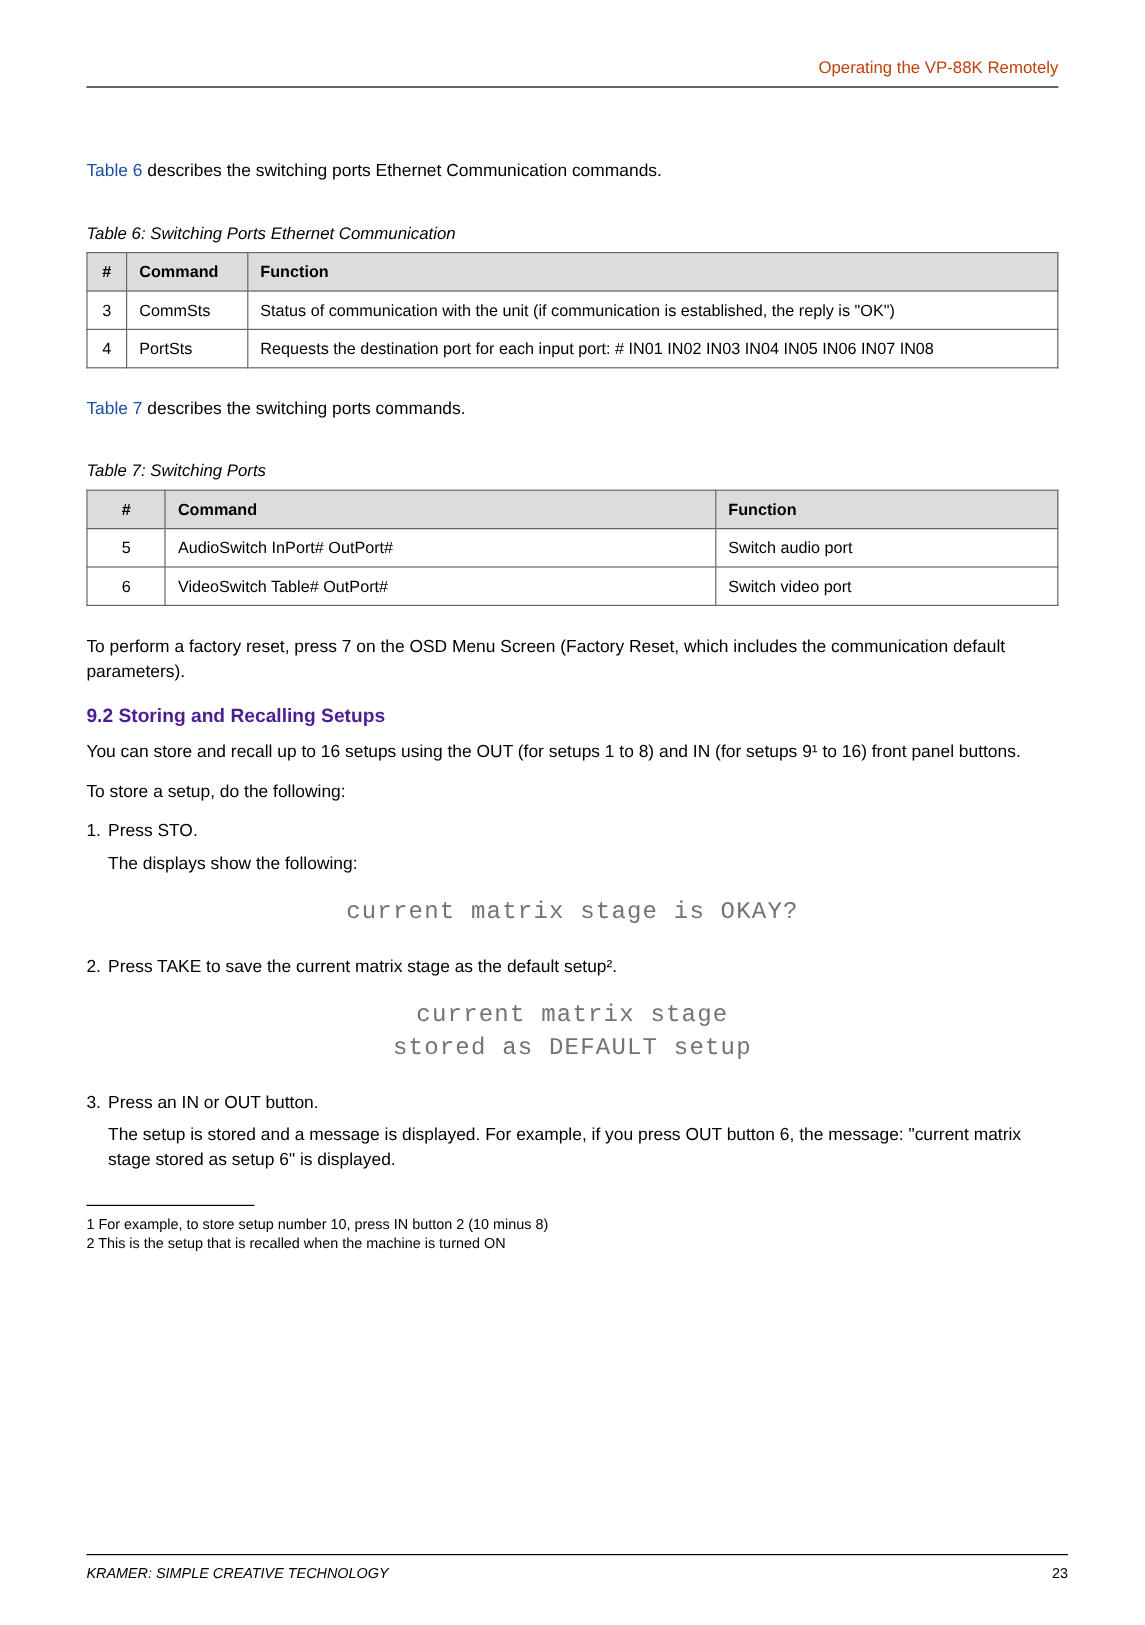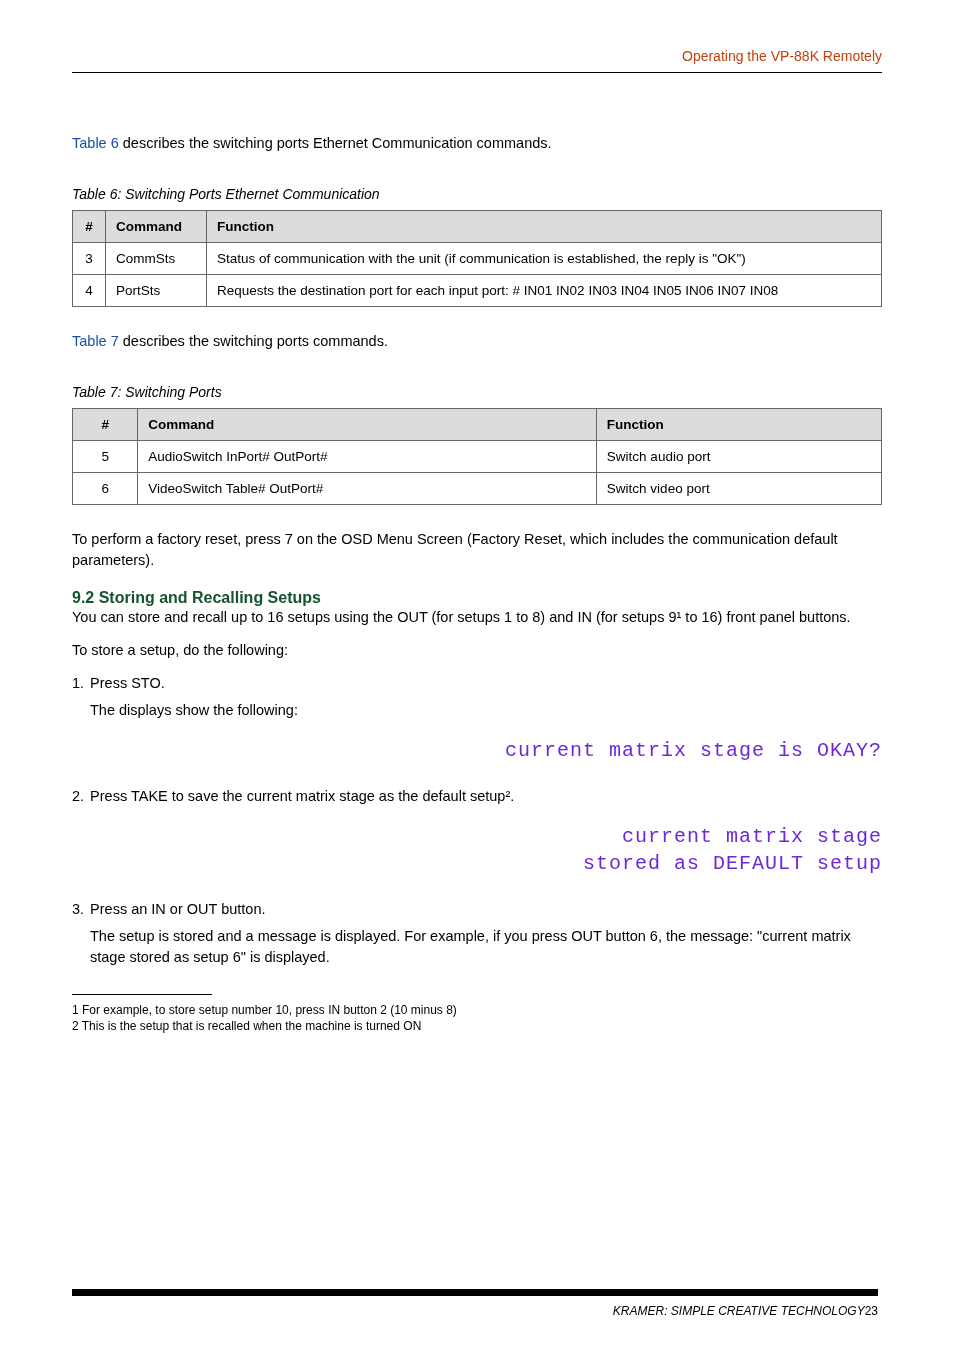--- a/index.html
+++ b/index.html
@@ -58,64 +58,65 @@
       background-color: #dcdcdc;
       font-weight: bold;
     }
     td.centercell, th.centercell {
       text-align: center;
     }
     .section-heading {
       font-size: 16px;
       font-weight: bold;
       margin-top: 18px;
-      color: #14532d;
+      margin-bottom: 10px;
+      color: #4c1d95;
     }
     .list-item {
       font-size: 14.5px;
       line-height: 1.45;
       margin-bottom: 12px;
       margin-left: 18px;
       text-indent: -18px;
     }
     .list-item .num {
       margin-right: 6px;
     }
     .lcd-text {
       font-family: "Courier New", monospace;
       font-size: 20px;
-      text-align: right;
+      text-align: center;
       letter-spacing: 1px;
       margin: 4px 0;
-      color: #6d28d9;
+      color: #737373;
     }
     .lcd-block {
       margin: 18px 0 24px 0;
     }
     .spacer-sm { height: 6px; }
     .footnote-line {
       border-top: 1px solid #000;
       width: 140px;
       margin-top: 26px;
       margin-bottom: 8px;
     }
     .footnote {
       font-size: 12px;
       line-height: 1.3;
       color: #000;
     }
     .footer {
       position: absolute;
       left: 72px;
-      right: 76px;
+      right: 64px;
       bottom: 36px;
-      border-top: 7px solid #000000;
+      border-top: 1px solid #000000;
       padding-top: 8px;
       display: flex;
-      justify-content: flex-end;
+      justify-content: space-between;
       font-size: 12px;
       color: #000;
     }
     .footer .left {
       font-style: italic;
     }
   </style>
 </head>
 <body>
 

